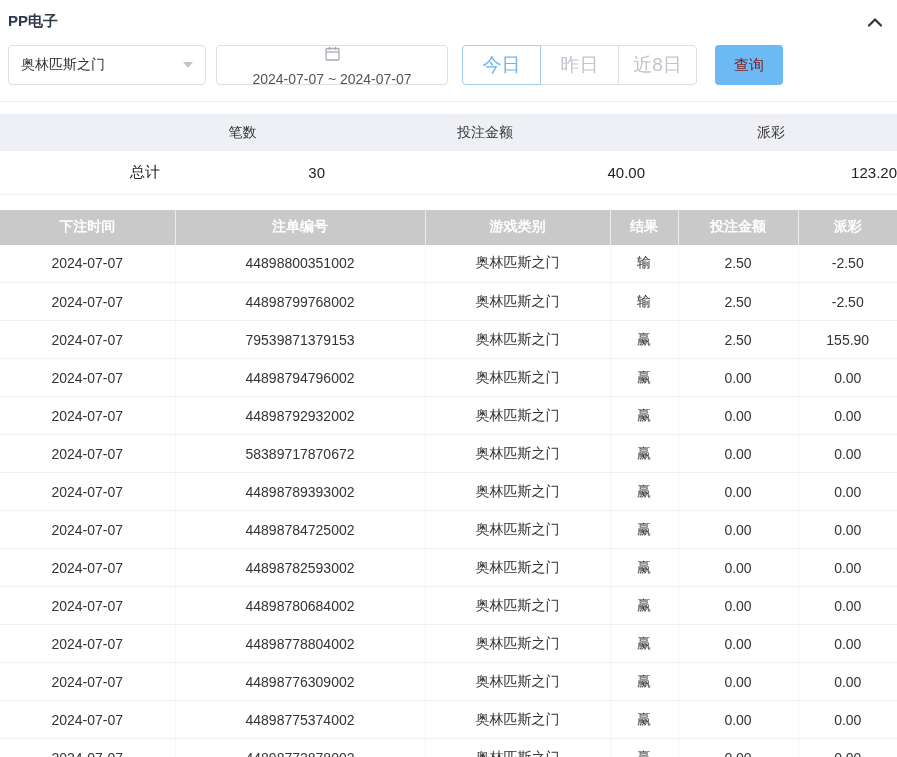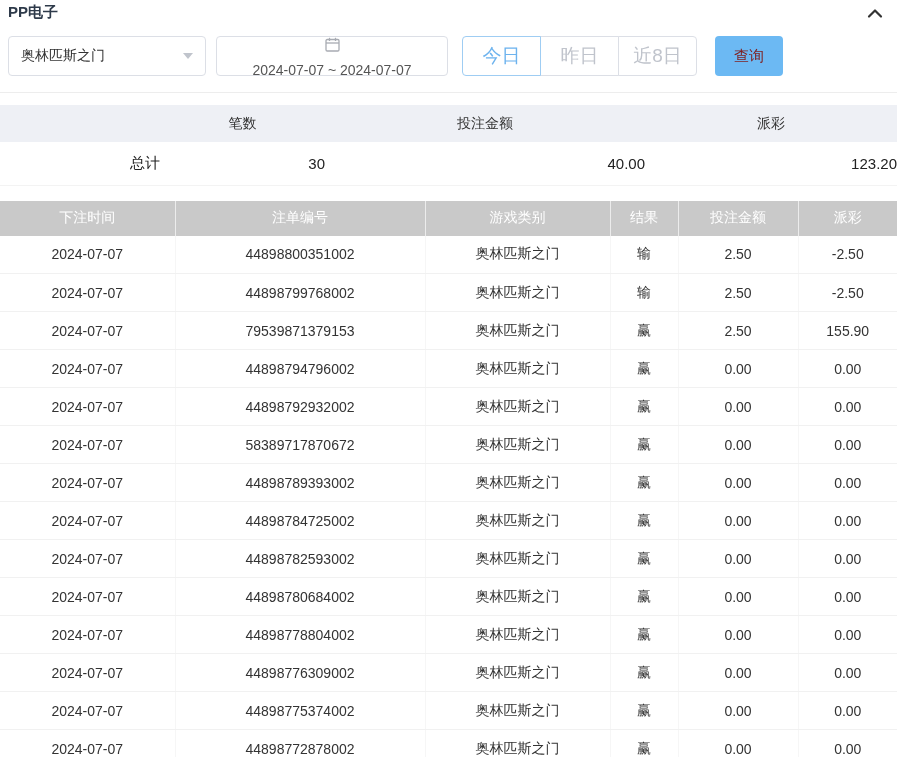--- a/index.html
+++ b/index.html
@@ -5,21 +5,21 @@
   * { margin:0; padding:0; box-sizing:border-box; }
   html,body { background:#fff; }
   body {
     width:897px; height:757px; overflow:hidden;
     font-family:"Liberation Sans","DejaVu Sans",sans-serif;
     color:#333;
   }
   .page { width:897px; height:757px; position:relative; background:#fff; }
 
   
-  .top-bar { display:flex; justify-content:space-between; align-items:center; padding:3px 12px 6px 8px; }
+  .top-bar { display:flex; justify-content:space-between; align-items:center; padding:12px 12px 6px 8px; }
   .title { font-size:15px; font-weight:bold; color:#2e3a4a; }
   .collapse-btn { background:none; border:none; cursor:pointer; padding:2px; line-height:0; }
 
   
   .filter-row { display:flex; align-items:center; padding:8px 8px 16px 8px; border-bottom:1px solid #ededed; }
   .select-box {
     width:198px; height:40px; border:1px solid #dcdfe6; border-radius:4px;
     display:flex; align-items:center; justify-content:space-between;
     padding:0 12px; font-size:14px; color:#333; cursor:pointer; background:#fff;
   }
@@ -49,21 +49,21 @@
     background:#eef0f5; height:37px; font-size:14px; font-weight:normal; color:#333; text-align:center;
   }
   .summary-table tbody td {
     height:43px; text-align:right; font-size:15px; color:#222; background:#fff;
     border-bottom:1px solid #f3f3f3;
   }
 
   
   .bet-table { width:100%; border-collapse:collapse; table-layout:fixed; margin-top:15px; }
   .bet-table thead th {
-    background:#c9c9c9; color:#fff; font-size:14px; font-weight:normal; height:35px;
+    background:#c9c9c9; color:#fff; font-size:14px; font-weight:bold; height:35px;
     text-align:center; border-right:1px solid rgba(255,255,255,0.65);
   }
   .bet-table thead th:last-child { border-right:none; }
   .bet-table tbody td {
     height:38px; text-align:center; font-size:14px; color:#333; background:#fff;
     border-bottom:1px solid #f1f1f1; border-right:1px solid #f6f6f6;
   }
   .bet-table tbody td:last-child { border-right:none; }
   .neg { color:#e25a5a; }
 </style>

